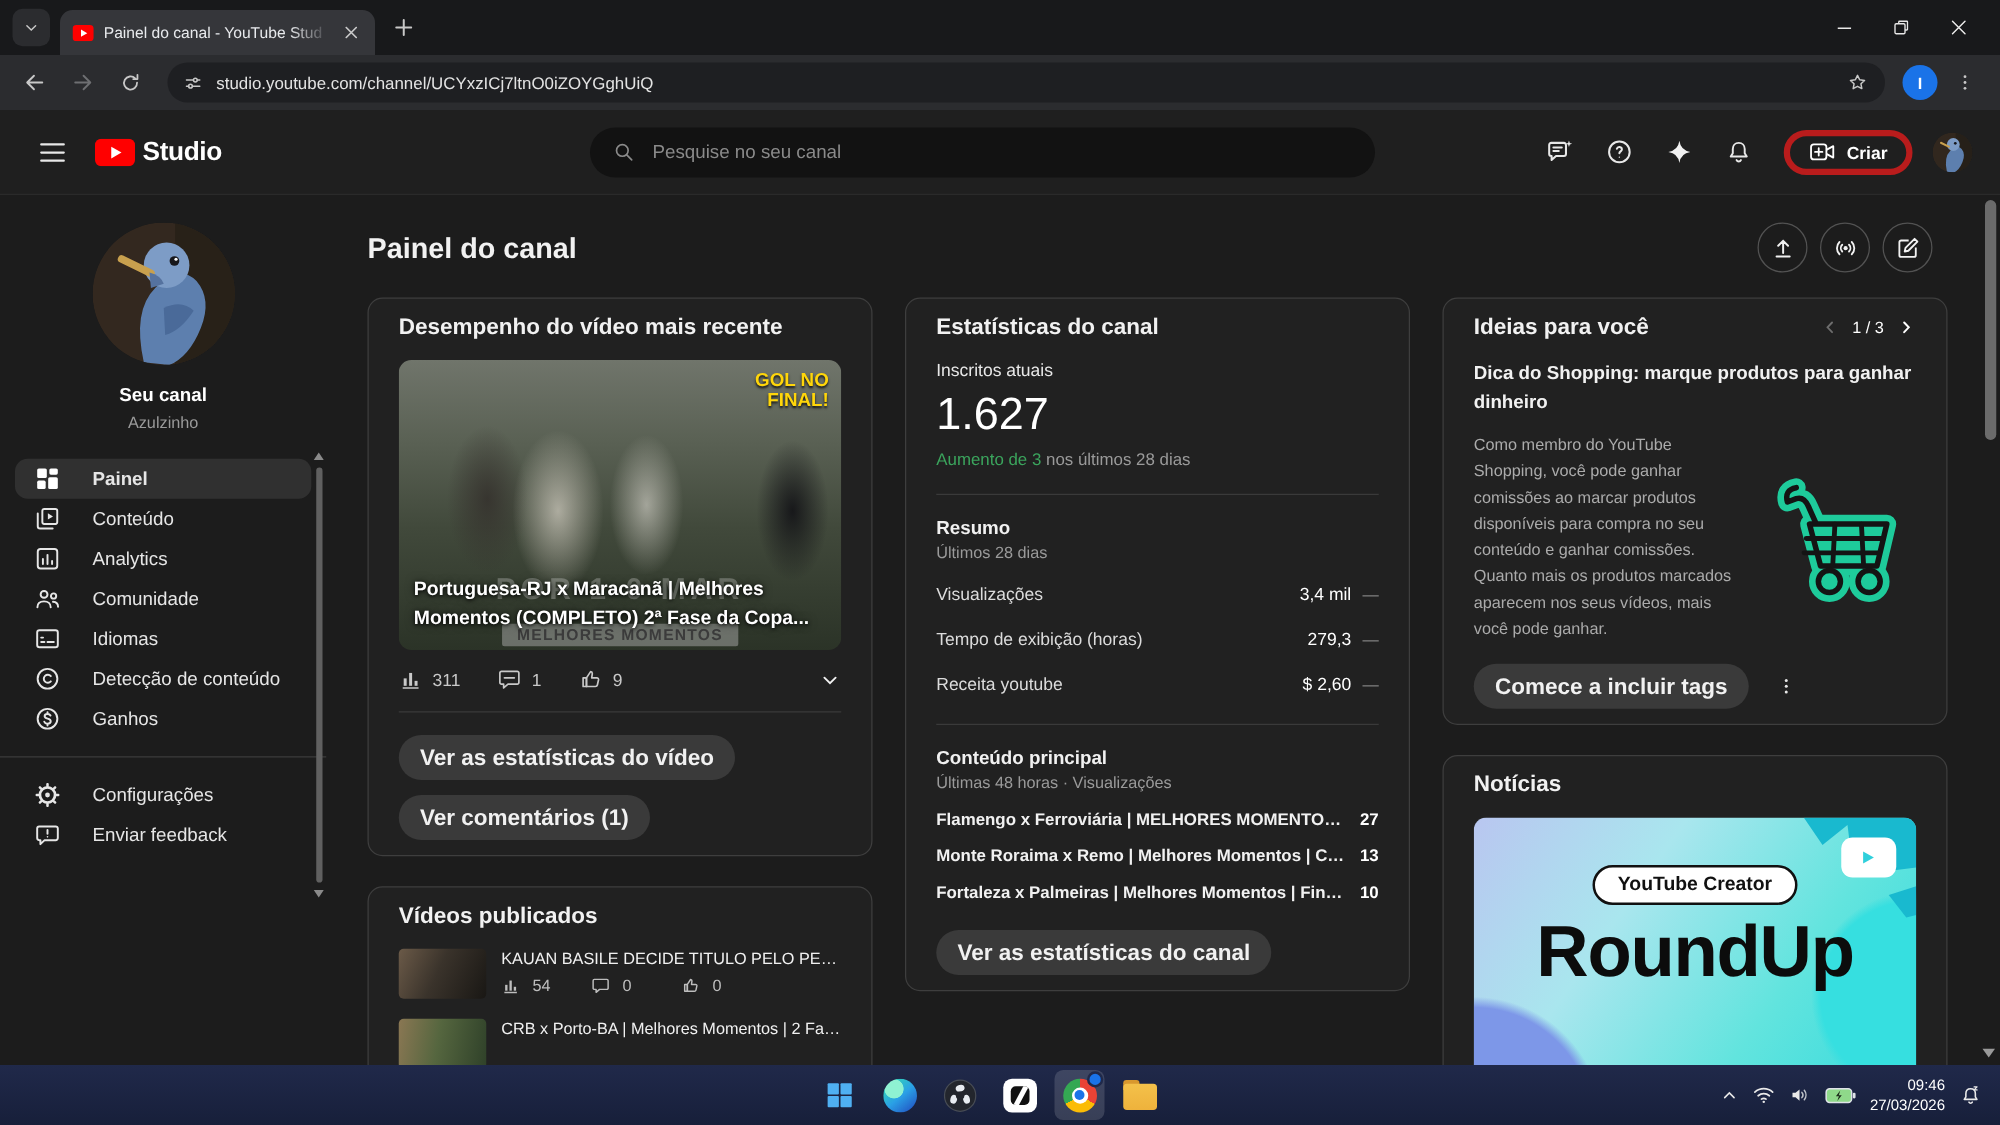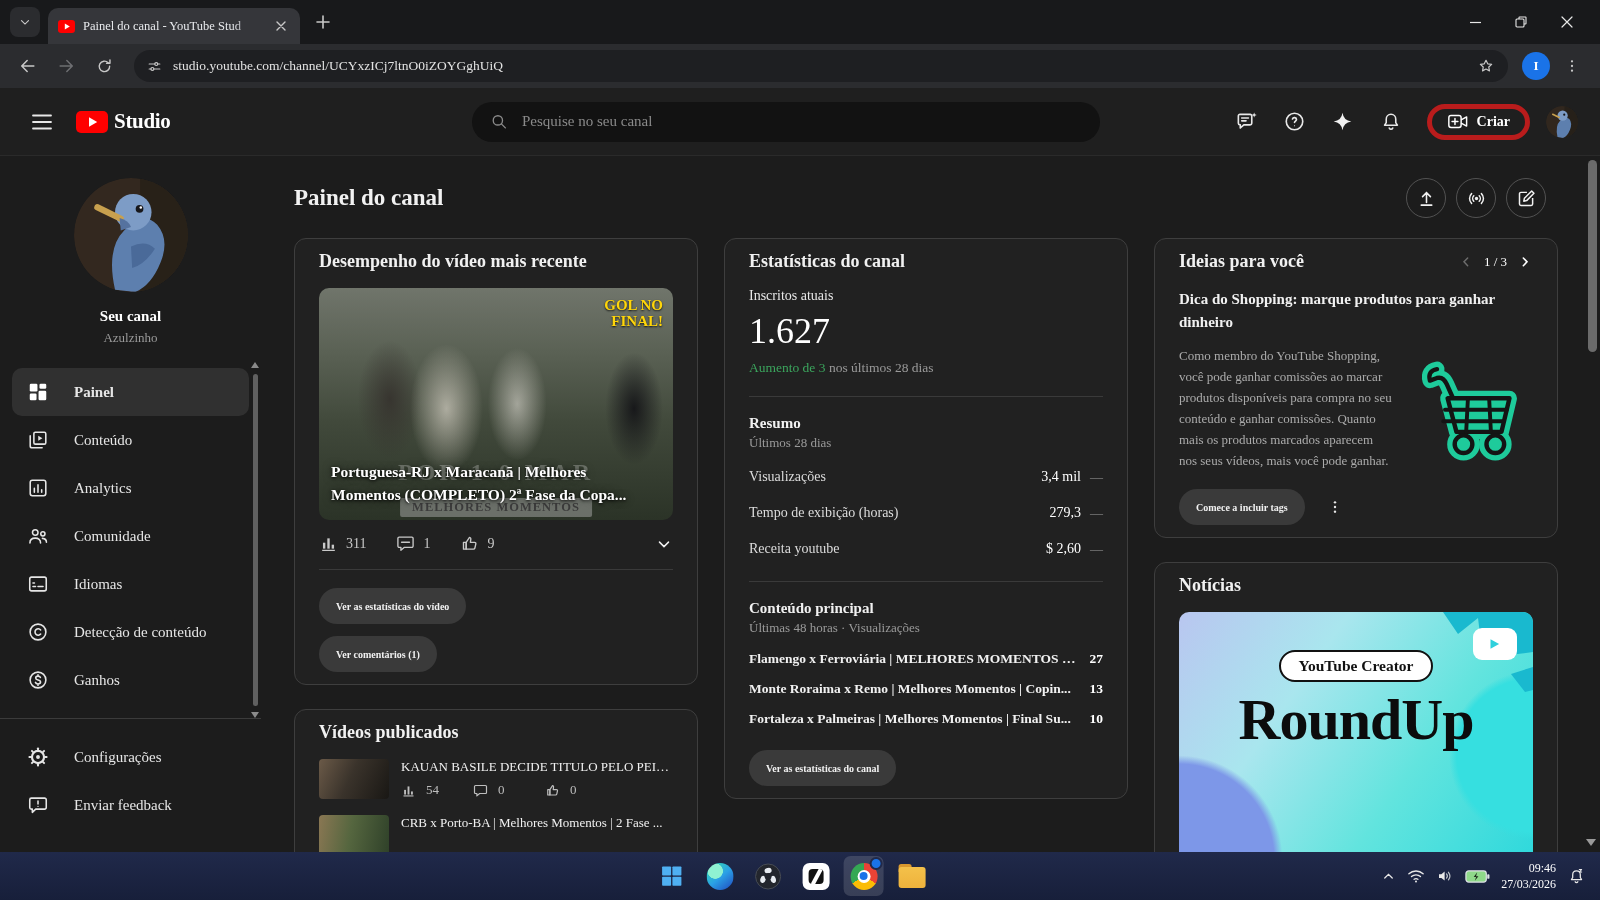--- a/index.html
+++ b/index.html
@@ -1,18 +1,18 @@
 <!DOCTYPE html>
 <html><head>
 <meta charset="utf-8">
 <style>
   * { margin:0; padding:0; box-sizing:border-box; }
   html,body { width:1600px; height:900px; overflow:hidden; background:#000; }
   body { font-family:"Liberation Sans","DejaVu Sans",sans-serif; color:#f1f1f1; }
-  .window { position:relative; width:1600px; height:900px; background:#0c4a6e; overflow:hidden;font-family:Liberation Serif, serif; }
+  .window { position:relative; width:1600px; height:900px; background:#0c4a6e; overflow:hidden; }
 
   
   .tabstrip { height:44px; background:#18191b; display:flex; align-items:center; padding:0 10px; }
   .tab-search { width:30px; height:30px; border-radius:8px; background:#2b2c2f; display:grid; place-items:center; margin-right:8px; }
   .tab { align-self:flex-end; height:36px; width:252px; background:#35363a; border-radius:10px 10px 0 0; display:flex; align-items:center; gap:8px; padding:0 10px; }
   .tab-title { flex:1; font-size:12.5px; color:#e8eaed; white-space:nowrap; overflow:hidden; }
   .tab-close { width:18px; height:18px; display:grid; place-items:center; border-radius:50%; }
   .newtab { width:30px; height:30px; display:grid; place-items:center; margin-left:8px; color:#c8c8c8; font-size:20px; }
   .win-controls { margin-left:auto; display:flex; height:44px; }
   .win-btn { width:46px; height:44px; display:grid; place-items:center; color:#e8e8e8; }
@@ -37,21 +37,21 @@
   .avatar-sm { width:32px; height:32px; border-radius:50%; overflow:hidden; flex:none; }
 
   
   .app-body { display:flex; height:696px; overflow:hidden; position:relative; background:#1c1c1c; }
   .sidebar { width:261px; flex:none; position:relative; }
   .ch-block { text-align:center; padding-top:22px; }
   .avatar-big { width:114px; height:114px; border-radius:50%; margin:0 auto 16px; overflow:hidden; }
   .ch-label { font-size:15px; font-weight:700; color:#fff; margin-bottom:5px; }
   .ch-name { font-size:13px; color:#9a9a9a; }
   .sb-menu { margin-top:22px; }
-  .sb-item { height:48px; display:flex; align-items:center; gap:24px; padding-left:26px; color:#e6e6e6; }
+  .sb-item { height:32px; display:flex; align-items:center; gap:24px; padding-left:26px; color:#e6e6e6; }
   .sb-item.active { background:#303030; border-radius:10px; margin:0 12px; padding-left:14px; font-weight:700; }
   .sb-label { font-size:15px; }
   .sb-ico { width:24px; display:grid; place-items:center; }
   .sb-divider { height:1px; background:#3b3b3b; margin:14px 0; }
   .sb-scroll { position:absolute; right:3px; top:218px; width:5px; height:332px; background:#606060; border-radius:3px; }
   .sb-arrow { position:absolute; right:2px; width:0; height:0; border-left:4px solid transparent; border-right:4px solid transparent; }
   .sb-arrow.up { top:206px; border-bottom:6px solid #8a8a8a; }
   .sb-arrow.down { top:556px; border-top:6px solid #8a8a8a; }
 
   .main { flex:1; padding:22px 54px 0 33px; overflow:hidden; }
@@ -74,21 +74,21 @@
       radial-gradient(ellipse 40px 78px at 89% 52%, rgba(18,18,22,.9), transparent 72%),
       linear-gradient(180deg,#70756b 0%,#5a6154 28%,#41493b 58%,#2b3327 100%); }
   .thumb-badge { position:absolute; top:9px; right:10px; width:74px; text-align:right; color:#ffd60a; font-size:15px; font-weight:800; line-height:1.08; text-shadow:0 1px 2px rgba(0,0,0,.85); }
   .thumb-score { position:absolute; bottom:34px; left:0; right:0; text-align:center; font-size:24px; font-weight:800; color:rgba(235,235,235,.30); letter-spacing:4px; }
   .thumb-mark { position:absolute; bottom:3px; left:50%; transform:translateX(-50%); background:rgba(185,185,185,.45); color:#3c3c3c; font-size:12.5px; font-weight:700; letter-spacing:1px; padding:2px 12px; border-radius:2px; white-space:nowrap; }
   .thumb-title { position:absolute; left:12px; right:14px; bottom:14px; font-size:15.5px; font-weight:700; color:#fff; line-height:1.5; text-shadow:0 1px 3px rgba(0,0,0,.95),0 0 8px rgba(0,0,0,.6); }
   .vstats { display:flex; align-items:center; margin-top:14px; }
   .vstat { display:flex; align-items:center; gap:8px; margin-right:30px; color:#c9c9c9; font-size:14px; }
   .chev-end { margin-left:auto; }
   .divider { height:1px; background:#3a3a3a; margin:16px 0 18px; }
-  .pill { display:inline-flex; align-items:center; height:36px; padding:0 17px; border-radius:18px; background:#3a3a3a; color:#f1f1f1; font-size:10px; font-weight:600; width:fit-content; white-space:nowrap; }
+  .pill { display:inline-flex; align-items:center; height:36px; padding:0 17px; border-radius:18px; background:#3a3a3a; color:#f1f1f1; font-size:18px; font-weight:600; width:fit-content; white-space:nowrap; }
   .btn-stack { display:flex; flex-direction:column; gap:12px; }
 
   
   .pub-row { display:flex; gap:12px; margin-top:16px; }
   .pub-thumb { width:70px; height:40px; border-radius:4px; flex:none; }
   .pt1 { background:linear-gradient(115deg,#6b5a48 0%,#3a332b 45%,#191714 100%); }
   .pt2 { background:linear-gradient(100deg,#8a7753 0%,#55663f 45%,#2f4129 100%); }
   .pub-body { flex:1; min-width:0; }
   .pub-title { font-size:13px; color:#f1f1f1; white-space:nowrap; overflow:hidden; text-overflow:ellipsis; margin-bottom:7px; }
   .pub-stats { display:flex; color:#bdbdbd; font-size:13px; }

